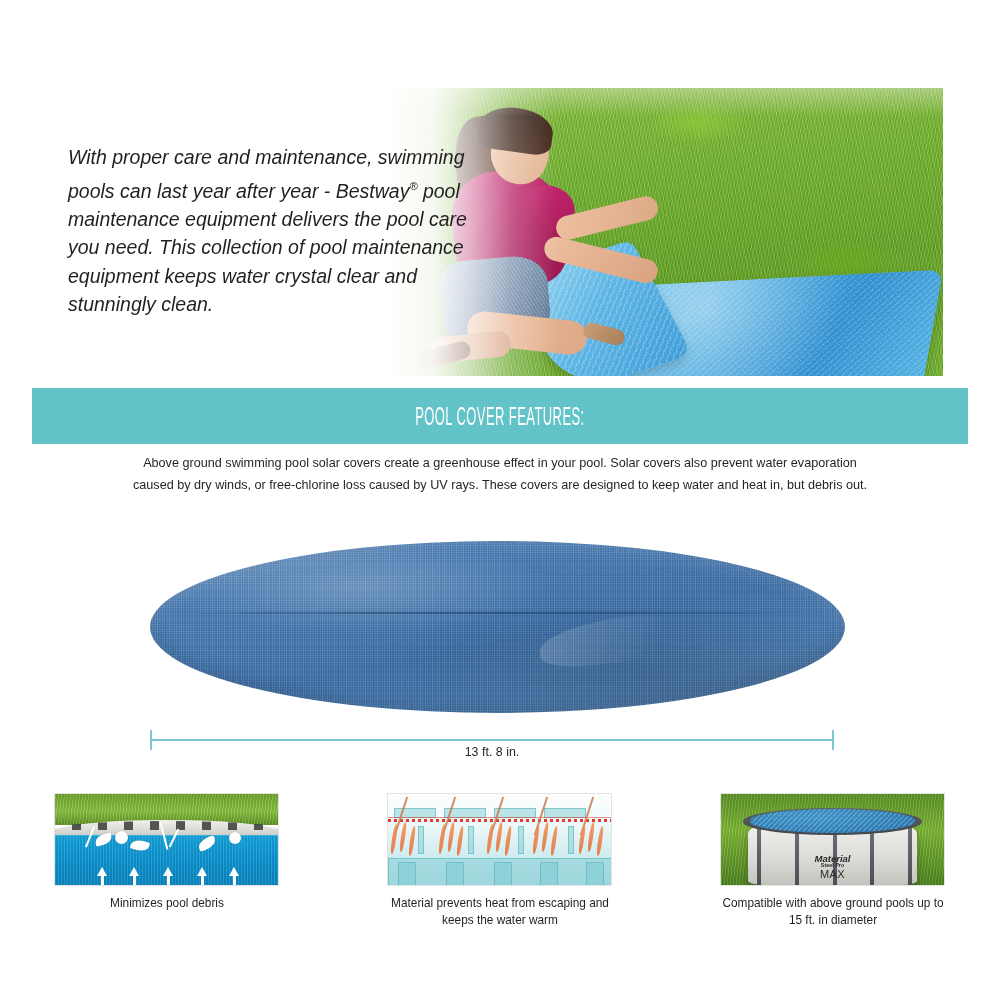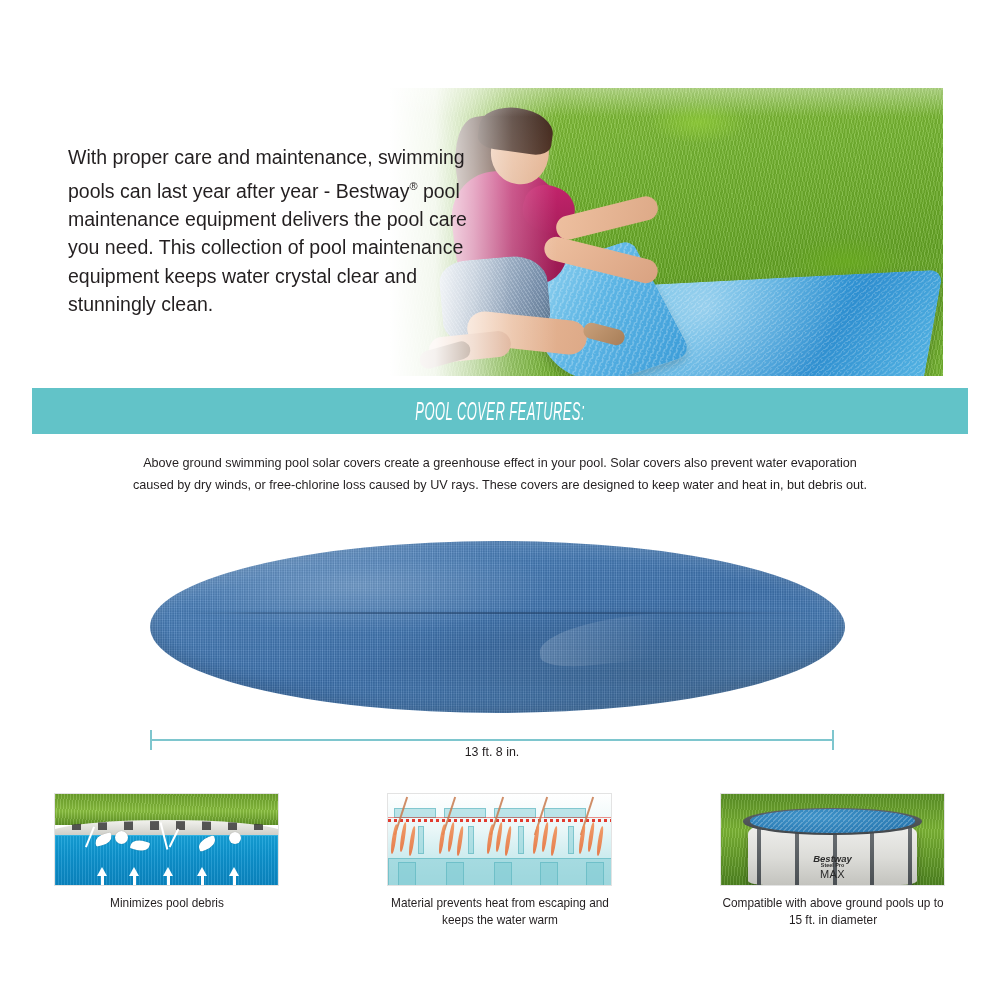--- a/index.html
+++ b/index.html
@@ -16,20 +16,21 @@
     position: relative;
   }
 
   
   .hero {
     position: absolute;
     left: 0;
     top: 0;
     width: 1000px;
     height: 380px;
+    font-style: italic;
   }
   .hero-photo {
     position: absolute;
     left: 300px;
     top: 88px;
     width: 643px;
     height: 288px;
     overflow: hidden;
   }
   .grass {
@@ -176,26 +177,25 @@
     color: #231f20;
   }
   .hero-text sup { font-size: 11px; vertical-align: super; }
 
   
   .banner {
     position: absolute;
     left: 32px;
     top: 388px;
     width: 936px;
-    height: 46px;
+    height: 56px;
     background: #62c3c8;
     display: flex;
     align-items: center;
     justify-content: center;
-    font-style: italic;
   }
   .banner-title {
     color: #ffffff;
     font-size: 25px;
     letter-spacing: .8px;
     font-weight: 400;
     transform: scaleX(.52);
     transform-origin: center;
     white-space: nowrap;
     font-family: "Liberation Sans Narrow", "Liberation Sans", sans-serif;
@@ -593,20 +593,20 @@
     <div class="thumb">
       <div class="t3-grass"></div>
       <div class="t3-body"></div>
       <div class="t3-post" style="left:16%;"></div>
       <div class="t3-post" style="left:33%;"></div>
       <div class="t3-post" style="left:50%;"></div>
       <div class="t3-post" style="left:67%;"></div>
       <div class="t3-post" style="left:84%;"></div>
       <div class="t3-top"></div>
       <div class="t3-cover"></div>
-      <div class="t3-brand t3-b1">Bestway</div>
+      <div class="t3-brand t3-b1">Material</div>
       <div class="t3-brand t3-b2">Steel Pro</div>
       <div class="t3-brand t3-b3">MAX</div>
     </div>
     <div class="f-caption">Compatible with above ground pools up to 15 ft. in diameter</div>
   </div>
 
 </div>
 
 </body></html>

